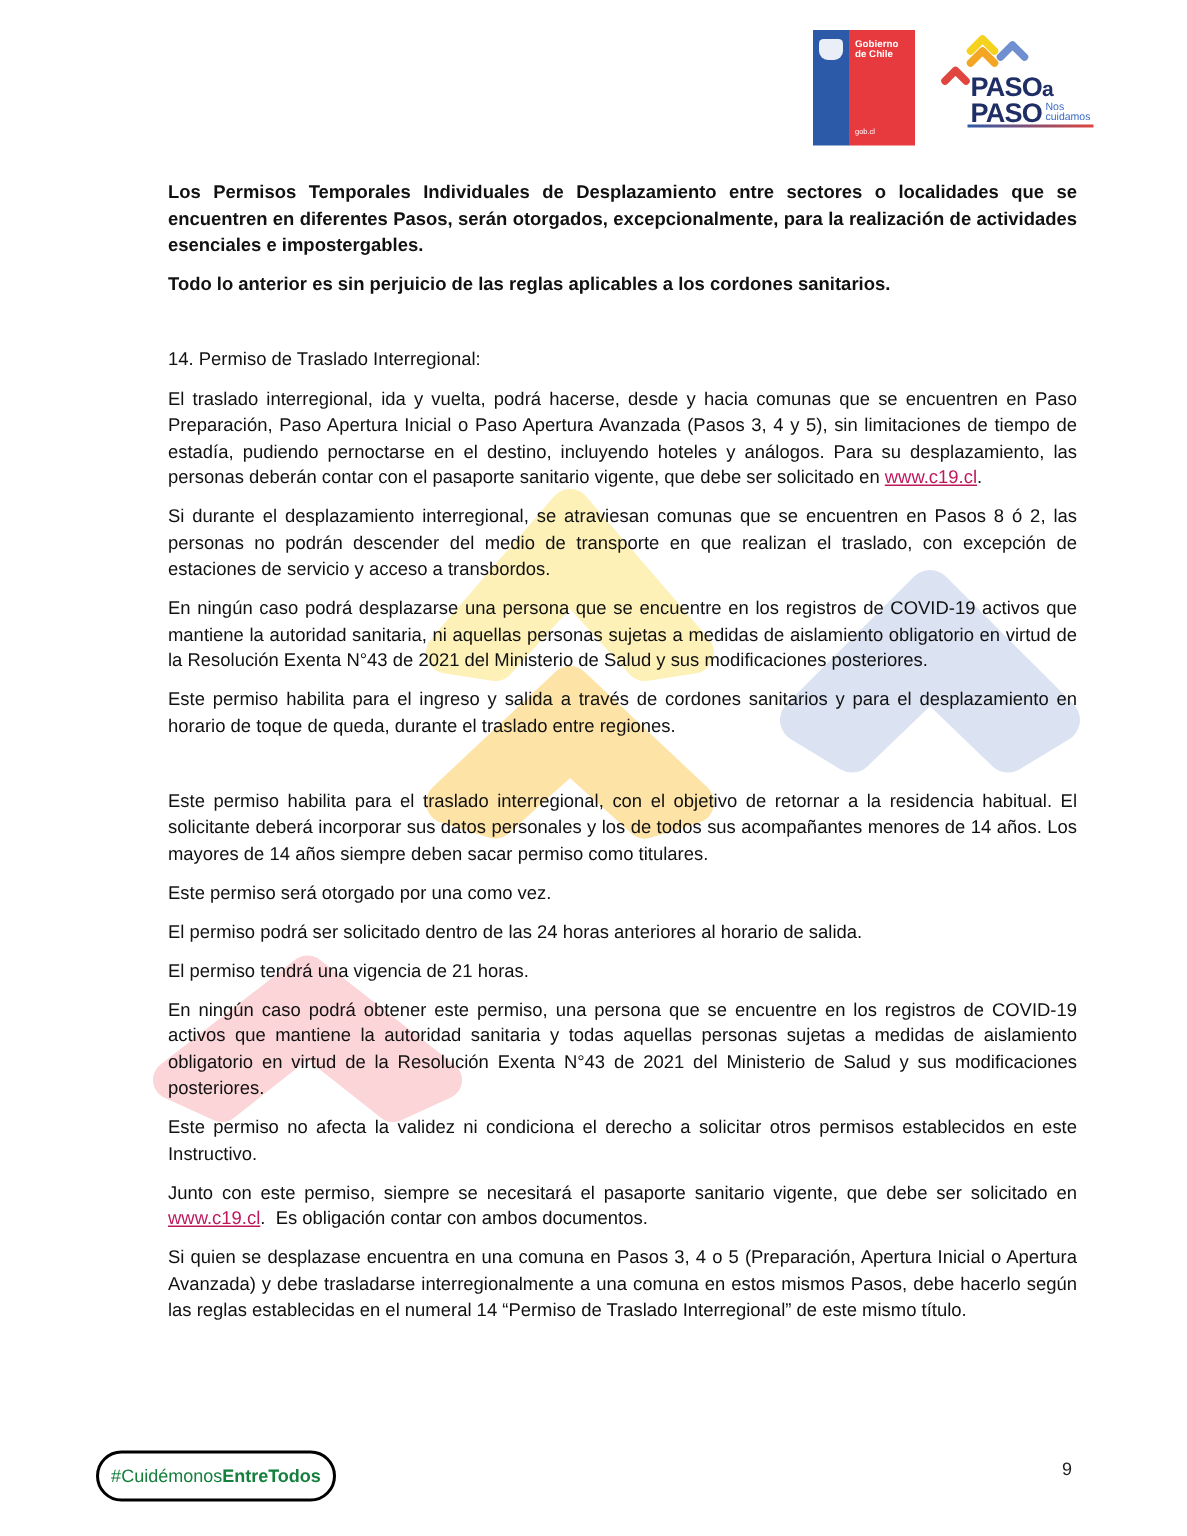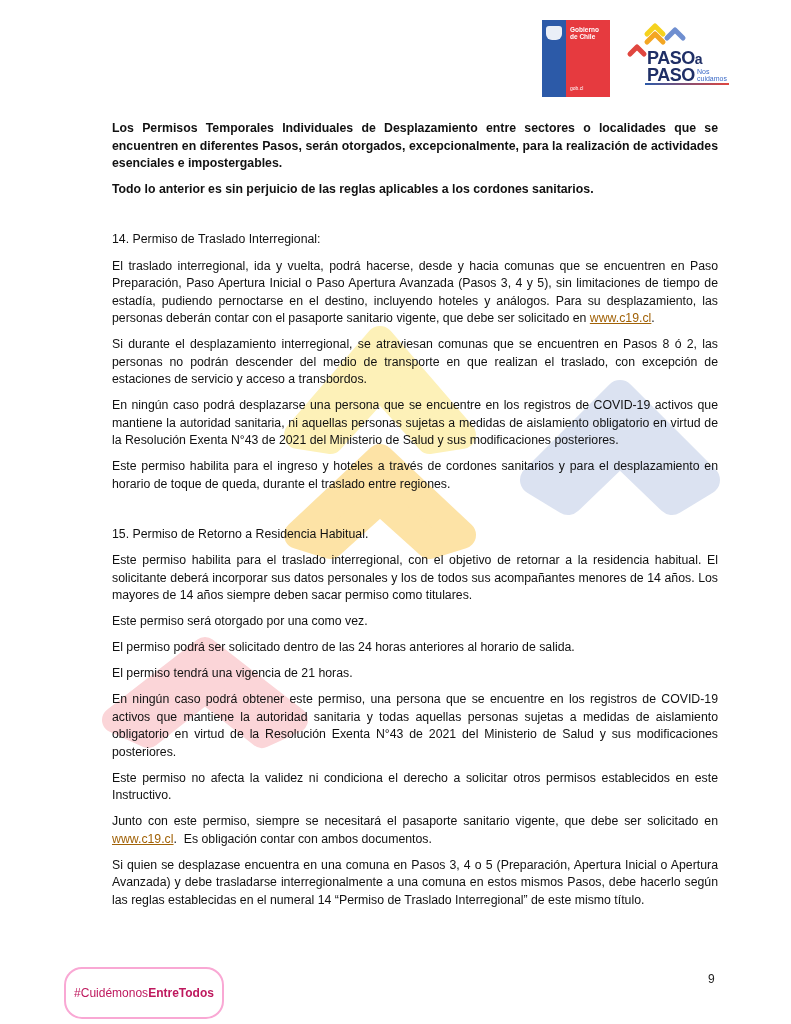--- a/index.html
+++ b/index.html
@@ -5,33 +5,33 @@
   html, body { margin:0; padding:0; background:#fff; }
   body { width:791px; height:1024px; position:relative; overflow:hidden;
          font-family:"Liberation Sans", sans-serif; color:#111; }
   .wm { position:absolute; z-index:0; }
   .content { position:absolute; left:112px; top:120px; width:606px; z-index:1;
              font-size:12.3px; line-height:17.5px; }
   p { margin:0 0 8.5px 0; text-align:justify; }
   p.bold { font-weight:bold; }
   h2 { font-size:12.3px; font-weight:normal; margin:0 0 9px 0; line-height:17.5px; }
   .gap { height:24px; }
-  a { color:#a16207; text-decoration:underline;margin-top:22px; }
+  a { color:#be185d; text-decoration:underline;margin-top:22px; }
   .gov-logo { position:absolute; left:542px; top:20px; width:68px; height:77px; display:flex; z-index:2; }
   .gov-blue { width:24px; background:#2c5aa8; position:relative; }
   .gov-red { flex:1; background:#e63a3f; position:relative; color:#fff; font-size:6.5px; line-height:7px; padding:6px 0 0 4px; box-sizing:border-box; font-weight:bold; }
   .gov-red .gobcl { position:absolute; bottom:5px; left:4px; font-size:5px; font-weight:normal; }
   .gov-crest { position:absolute; left:4px; top:6px; width:16px; height:14px; background:#fff; border-radius:3px 3px 6px 6px; opacity:.9; }
   .paso-logo { position:absolute; left:625px; top:20px; width:110px; height:70px; z-index:2; }
   .paso-text { position:absolute; left:22px; top:30px; color:#1f2f66; font-weight:bold; font-size:18px; line-height:16px; letter-spacing:-0.5px; }
   .paso-text .a { font-size:14px; }
   .paso-sub { position:absolute; left:72px; top:48px; color:#3a69c6; font-size:7px; line-height:7px; }
   .paso-line { position:absolute; left:20px; top:63px; width:84px; height:2px; background:linear-gradient(90deg,#2c5aa8,#e0463f); }
-  .footer-tag { position:absolute; left:64px; top:967px; width:160px; height:52px; border:2px solid #f9a8d4; border-radius:18px; box-sizing:border-box;
-                display:flex; align-items:center; justify-content:center; font-size:12px; color:#be185d; z-index:2; }
+  .footer-tag { position:absolute; left:64px; top:967px; width:160px; height:34px; border:2px solid #000000; border-radius:18px; box-sizing:border-box;
+                display:flex; align-items:center; justify-content:center; font-size:12px; color:#15803d; z-index:2; }
   .footer-tag b { font-weight:bold; }
   .page-num { position:absolute; left:708px; top:972px; font-size:12px; color:#222; z-index:2; }
 </style>
 </head>
 <body>
 
 <svg class="wm" width="791" height="1024" style="left:0;top:0;">
   <path d="M298,435 L380,340 L462,435 L430,440 L380,385 L330,440 Z" fill="#fdf1b8" stroke="#fdf1b8" stroke-width="28" stroke-linejoin="round"></path>
   <path d="M298,535 L380,458 L462,535 L430,545 L380,500 L330,545 Z" fill="#fde3a6" stroke="#fde3a6" stroke-width="28" stroke-linejoin="round"></path>
   <path d="M535,480 L620,395 L705,480 L672,500 L620,450 L568,500 Z" fill="#dbe2f1" stroke="#dbe2f1" stroke-width="30" stroke-linejoin="round"></path>
@@ -70,25 +70,24 @@
 <div class="content">
   <p class="bold">Los Permisos Temporales Individuales de Desplazamiento entre sectores o localidades que se encuentren en diferentes Pasos, serán otorgados, excepcionalmente, para la realización de actividades esenciales e impostergables.</p>
   <p class="bold">Todo lo anterior es sin perjuicio de las reglas aplicables a los cordones sanitarios.</p>
 
   <div class="gap"></div>
 
   <h2>14. Permiso de Traslado Interregional:</h2>
   <p><span>El traslado interregional, ida y vuelta, podrá hacerse, desde y hacia comunas que se encuentren en Paso Preparación, Paso Apertura Inicial o Paso Apertura Avanzada (Pasos 3, 4 y 5), sin limitaciones de tiempo de estadía, pudiendo pernoctarse en el destino, incluyendo hoteles y análogos. Para su desplazamiento, las personas deberán contar con el pasaporte sanitario vigente, que debe ser solicitado en </span><a>www.c19.cl</a><span>.</span></p>
   <p>Si durante el desplazamiento interregional, se atraviesan comunas que se encuentren en Pasos 8 ó 2, las personas no podrán descender del medio de transporte en que realizan el traslado, con excepción de estaciones de servicio y acceso a transbordos.</p>
   <p>En ningún caso podrá desplazarse una persona que se encuentre en los registros de COVID-19 activos que mantiene la autoridad sanitaria, ni aquellas personas sujetas a medidas de aislamiento obligatorio en virtud de la Resolución Exenta N°43 de 2021 del Ministerio de Salud y sus modificaciones posteriores.</p>
-  <p>Este permiso habilita para el ingreso y hoteles a través de cordones sanitarios y para el desplazamiento en horario de toque de queda, durante el traslado entre regiones.</p>
+  <p>Este permiso habilita para el ingreso y salida a través de cordones sanitarios y para el desplazamiento en horario de toque de queda, durante el traslado entre regiones.</p>
 
   <div class="gap"></div>
 
-  <h2>15. Permiso de Retorno a Residencia Habitual.</h2>
   <p>Este permiso habilita para el traslado interregional, con el objetivo de retornar a la residencia habitual. El solicitante deberá incorporar sus datos personales y los de todos sus acompañantes menores de 14 años. Los mayores de 14 años siempre deben sacar permiso como titulares.</p>
   <p>Este permiso será otorgado por una como vez.</p>
   <p>El permiso podrá ser solicitado dentro de las 24 horas anteriores al horario de salida.</p>
   <p>El permiso tendrá una vigencia de 21 horas.</p>
   <p>En ningún caso podrá obtener este permiso, una persona que se encuentre en los registros de COVID-19 activos que mantiene la autoridad sanitaria y todas aquellas personas sujetas a medidas de aislamiento obligatorio en virtud de la Resolución Exenta N°43 de 2021 del Ministerio de Salud y sus modificaciones posteriores.</p>
   <p>Este permiso no afecta la validez ni condiciona el derecho a solicitar otros permisos establecidos en este Instructivo.</p>
   <p><span>Junto con este permiso, siempre se necesitará el pasaporte sanitario vigente, que debe ser solicitado en </span><a>www.c19.cl</a><span style="white-space:pre">.  Es obligación contar con ambos documentos.</span></p>
   <p>Si quien se desplazase encuentra en una comuna en Pasos 3, 4 o 5 (Preparación, Apertura Inicial o Apertura Avanzada) y debe trasladarse interregionalmente a una comuna en estos mismos Pasos, debe hacerlo según las reglas establecidas en el numeral 14 “Permiso de Traslado Interregional” de este mismo título.</p>
 </div>
 

